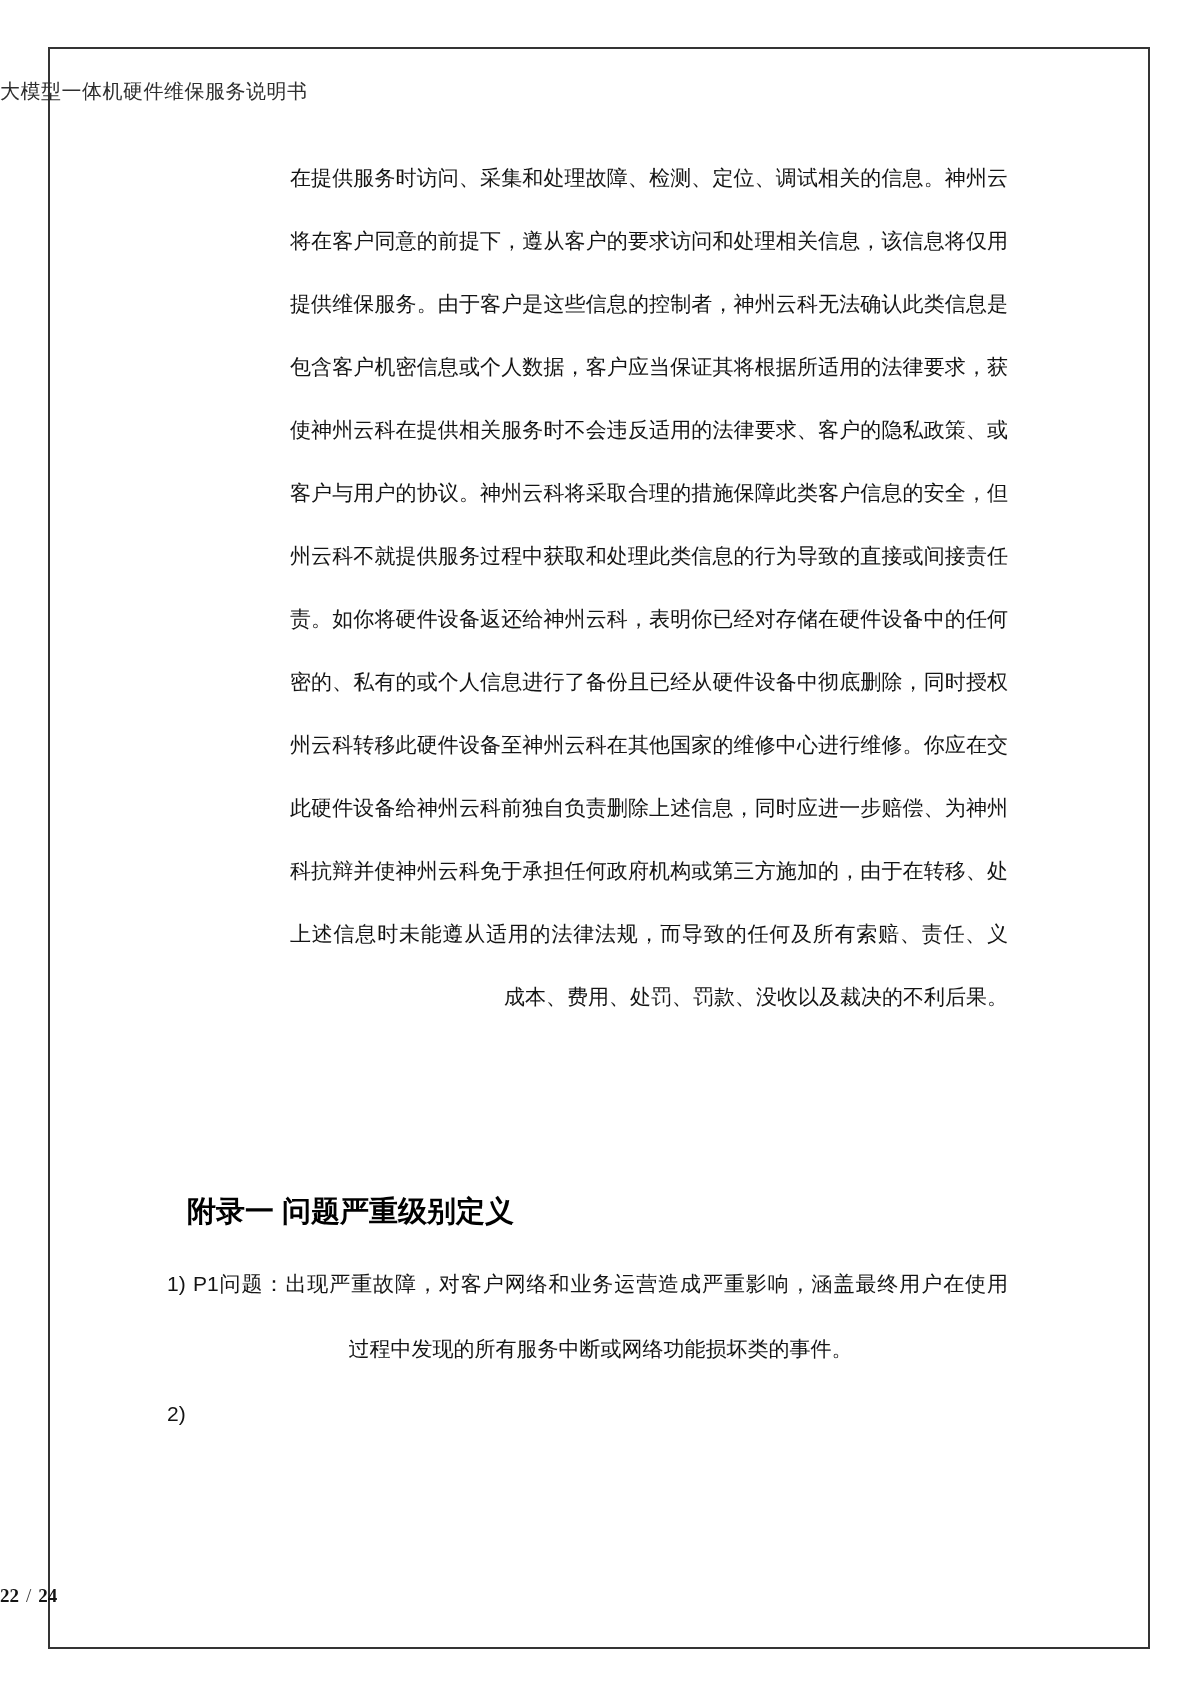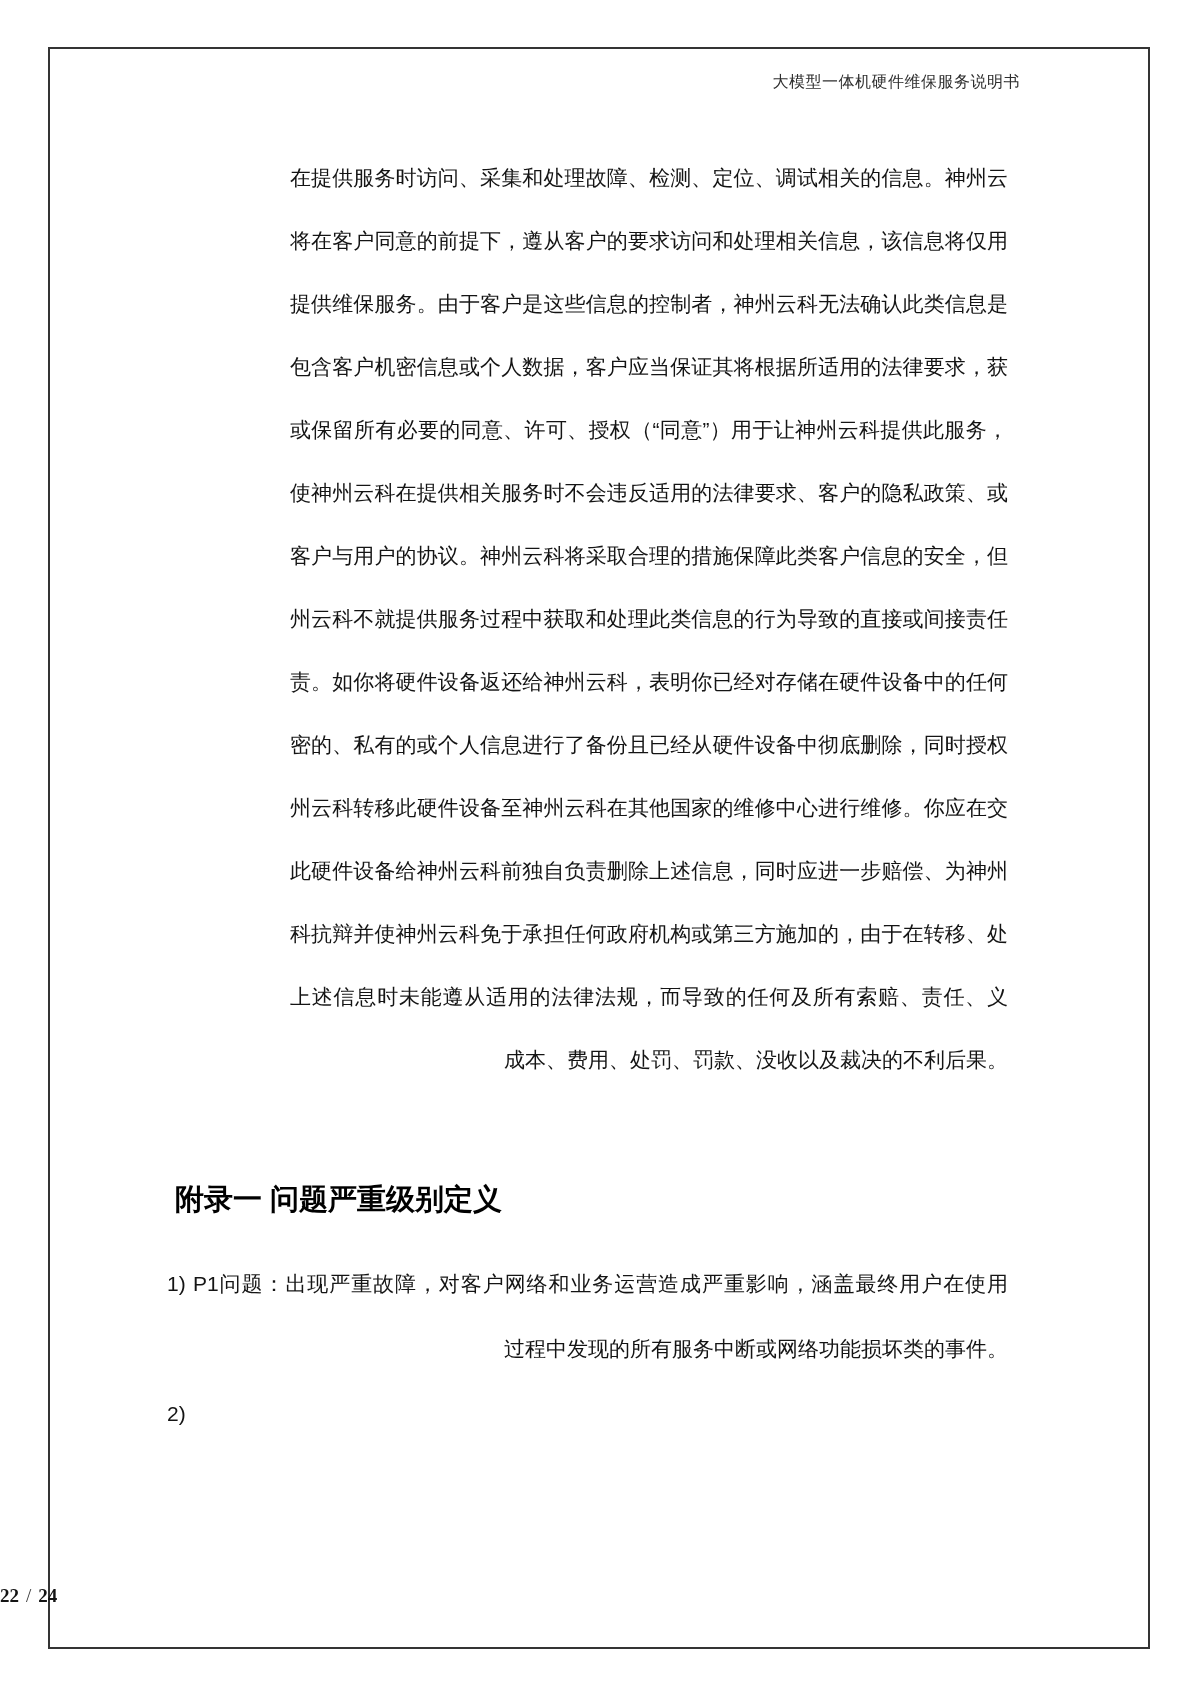--- a/index.html
+++ b/index.html
@@ -20,26 +20,26 @@
     left: 48px;
     top: 47px;
     width: 1102px;
     height: 1602px;
     border: 2px solid #343434;
     box-sizing: border-box;
     pointer-events: none;
   }
   .page-header {
     position: absolute;
-    top: 72px;
+    top: 78px;
     left: 0;
     right: 180px;
-    text-align: right;
+    text-align: left;
     font-family: "Liberation Serif", serif;
-    font-size: 16px;
+    font-size: 20px;
     color: #2e2e2e;
     letter-spacing: 0.5px;
   }
   .paragraph {
     position: absolute;
     left: 290px;
     top: 146px;
     width: 718px;
     font-size: 21px;
     color: #141414;
@@ -53,21 +53,21 @@
   .pline.jl {
     white-space: normal;
     text-align: justify;
     text-align-last: justify;
     overflow: hidden;
   }
   .appendix-heading {
     position: absolute;
     left: 175px;
     top: 1180px;
-    margin: 0;
+    margin: 12px;
     font-size: 29px;
     font-weight: bold;
     color: #000000;
     font-family: "Liberation Sans", sans-serif;
   }
   .appendix-list {
     position: absolute;
     left: 167px;
     top: 1251px;
     width: 841px;
@@ -84,21 +84,21 @@
     line-height: 65px;
   }
   .item-lines {
     flex: 1 1 auto;
     min-width: 0;
   }
   .iline {
     height: 65px;
     line-height: 65px;
     white-space: nowrap;
-    text-align: right;
+    text-align: center;
   }
   .iline.jl {
     white-space: normal;
     text-align: justify;
     text-align-last: justify;
     overflow: hidden;
   }
   .page-footer {
     position: absolute;
     left: 0;
@@ -122,21 +122,20 @@
 
   <div class="border-frame"></div>
 
   <div class="page-header">大模型一体机硬件维保服务说明书</div>
 
   <div class="paragraph">
     <div class="pline jl">在提供服务时访问、采集和处理故障、检测、定位、调试相关的信息。神州云科</div>
     <div class="pline jl">将在客户同意的前提下，遵从客户的要求访问和处理相关信息，该信息将仅用于</div>
     <div class="pline jl">提供维保服务。由于客户是这些信息的控制者，神州云科无法确认此类信息是否</div>
     <div class="pline jl">包含客户机密信息或个人数据，客户应当保证其将根据所适用的法律要求，获得</div>
-    <div class="pline jl">或保留所有必要的同意、许可、授权（“同意”）用于让神州云科提供此服务，</div>
     <div class="pline jl">使神州云科在提供相关服务时不会违反适用的法律要求、客户的隐私政策、或者</div>
     <div class="pline jl">客户与用户的协议。神州云科将采取合理的措施保障此类客户信息的安全，但神</div>
     <div class="pline jl">州云科不就提供服务过程中获取和处理此类信息的行为导致的直接或间接责任负</div>
     <div class="pline jl">责。如你将硬件设备返还给神州云科，表明你已经对存储在硬件设备中的任何保</div>
     <div class="pline jl">密的、私有的或个人信息进行了备份且已经从硬件设备中彻底删除，同时授权神</div>
     <div class="pline jl">州云科转移此硬件设备至神州云科在其他国家的维修中心进行维修。你应在交付</div>
     <div class="pline jl">此硬件设备给神州云科前独自负责删除上述信息，同时应进一步赔偿、为神州云</div>
     <div class="pline jl">科抗辩并使神州云科免于承担任何政府机构或第三方施加的，由于在转移、处置</div>
     <div class="pline jl">上述信息时未能遵从适用的法律法规，而导致的任何及所有索赔、责任、义务、</div>
     <div class="pline">成本、费用、处罚、罚款、没收以及裁决的不利后果。</div>

